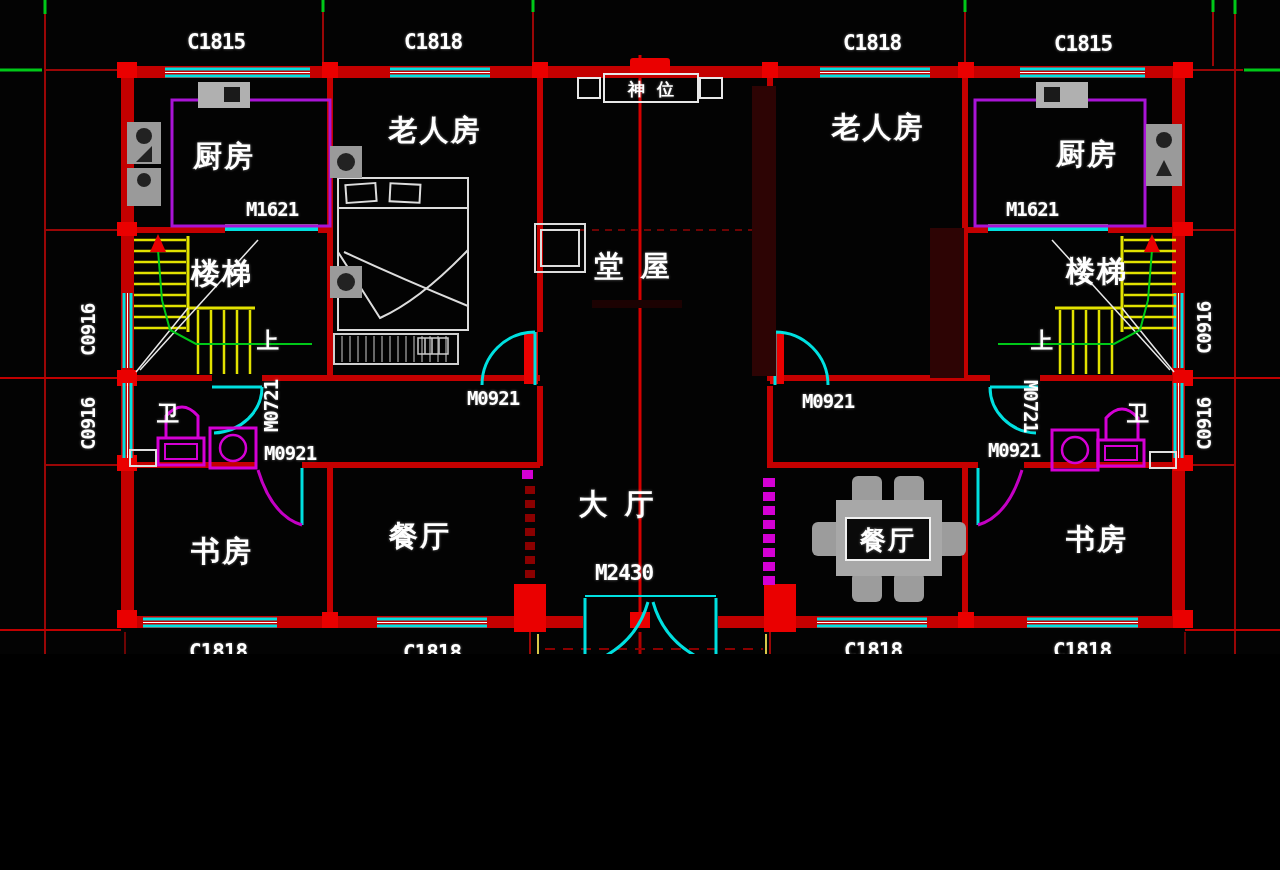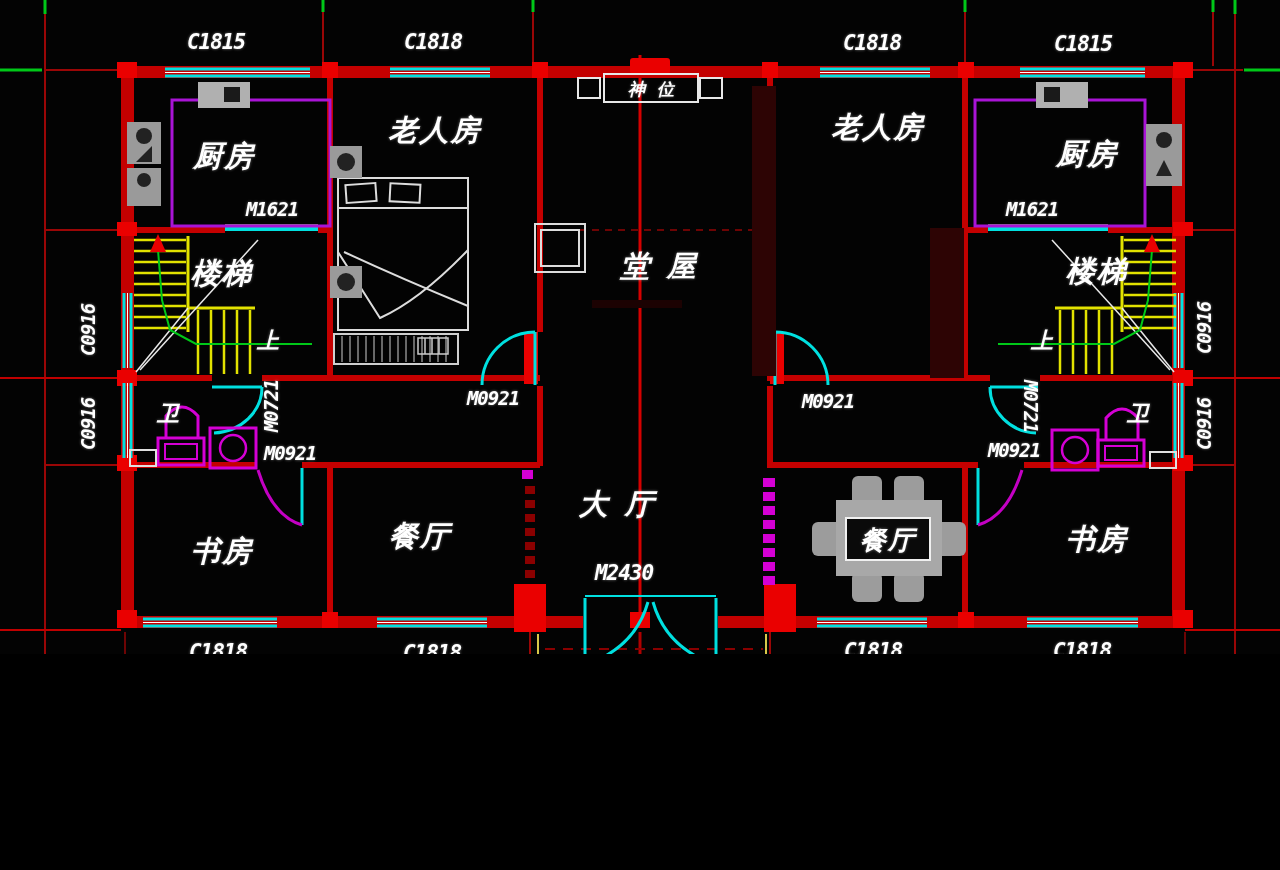--- a/index.html
+++ b/index.html
@@ -1,17 +1,17 @@
 <!DOCTYPE html>
 <html><head>
 <meta charset="utf-8">
 <style>
   html,body{margin:0;padding:0;background:#000;}
   #stage{position:relative;width:1280px;height:654px;background:#030303;overflow:hidden;
-         font-family:"DejaVu Sans",sans-serif;font-style:italic;}
+         font-family:"DejaVu Sans",sans-serif;}
   #plan-svg{position:absolute;left:0;top:0;z-index:1;}
   .lbl{position:absolute;z-index:3;color:#fff;white-space:nowrap;
        transform:translate(-50%,-50%);text-shadow:0 0 3px rgba(255,255,255,.45);}
   .room{font-weight:bold;font-size:29px;letter-spacing:2px;}
   .room-sm{font-weight:bold;font-size:22px;}
   .code{font-family:"DejaVu Sans Mono",monospace;font-weight:bold;font-size:21px;letter-spacing:-1px;}
   .code-sm{font-family:"DejaVu Sans Mono",monospace;font-weight:bold;font-size:19px;letter-spacing:-1px;}
   .rot-l{transform:translate(-50%,-50%) rotate(-90deg);}
   .rot-r{transform:translate(-50%,-50%) rotate(90deg);}
   .shrine-lbl{font-weight:bold;font-size:17px;letter-spacing:12px;padding-left:12px;text-align:center;}
@@ -401,21 +401,21 @@
   <div class="lbl code" style="left:873px;top:651px">C1818</div>
   <div class="lbl code" style="left:1082px;top:651px">C1818</div>
 
   <div class="lbl code-sm rot-l" style="left:88px;top:330px">C0916</div>
   <div class="lbl code-sm rot-l" style="left:88px;top:424px">C0916</div>
   <div class="lbl code-sm rot-l" style="left:1204px;top:328px">C0916</div>
   <div class="lbl code-sm rot-l" style="left:1204px;top:424px">C0916</div>
 
   <div class="lbl room" style="left:224px;top:157px">厨房</div>
   <div class="lbl room" style="left:435px;top:131px">老人房</div>
-  <div class="lbl room wide" style="left:658px;top:267px">堂屋</div>
+  <div class="lbl room wide" style="left:632px;top:267px">堂屋</div>
   <div class="lbl room" style="left:878px;top:128px">老人房</div>
   <div class="lbl room" style="left:1087px;top:155px">厨房</div>
   <div class="lbl room" style="left:222px;top:274px">楼梯</div>
   <div class="lbl room" style="left:1097px;top:272px">楼梯</div>
   <div class="lbl room-sm" style="left:168px;top:414px">卫</div>
   <div class="lbl room-sm" style="left:1138px;top:414px">卫</div>
   <div class="lbl room" style="left:222px;top:552px">书房</div>
   <div class="lbl room" style="left:420px;top:537px">餐厅</div>
   <div class="lbl room wide" style="left:616px;top:505px">大厅</div>
   <div class="lbl room" style="left:888px;top:540px;font-size:26px">餐厅</div>

